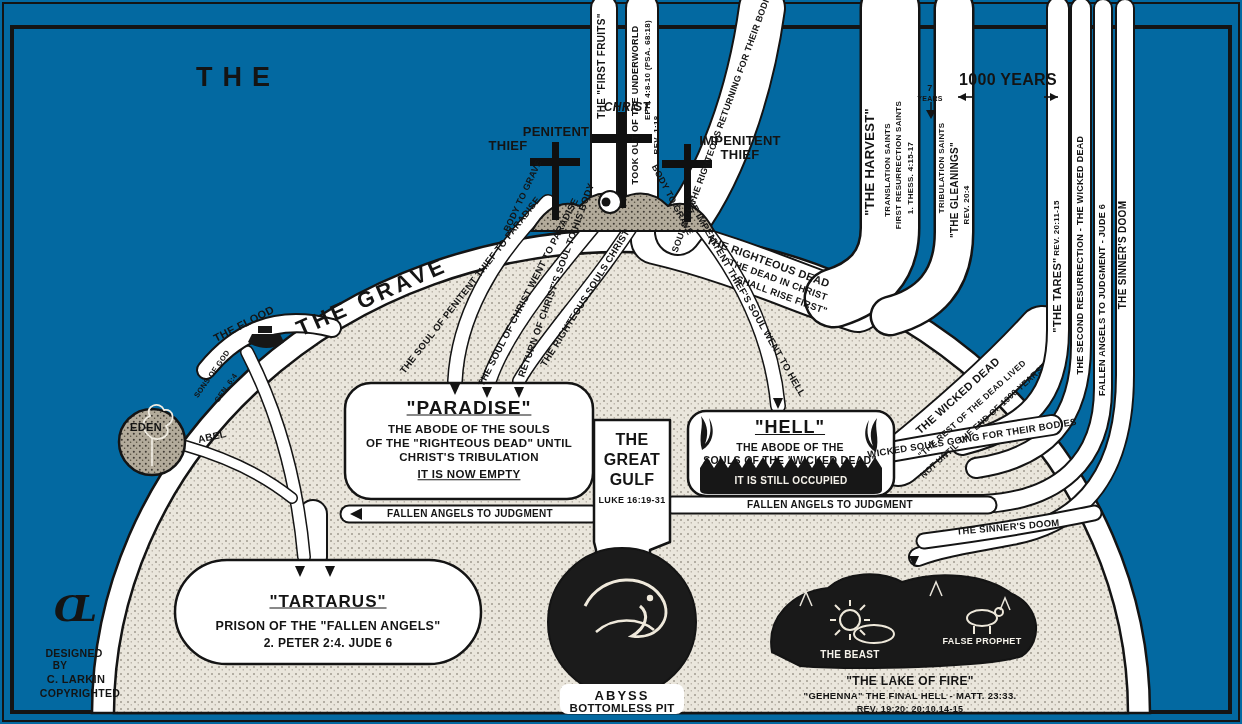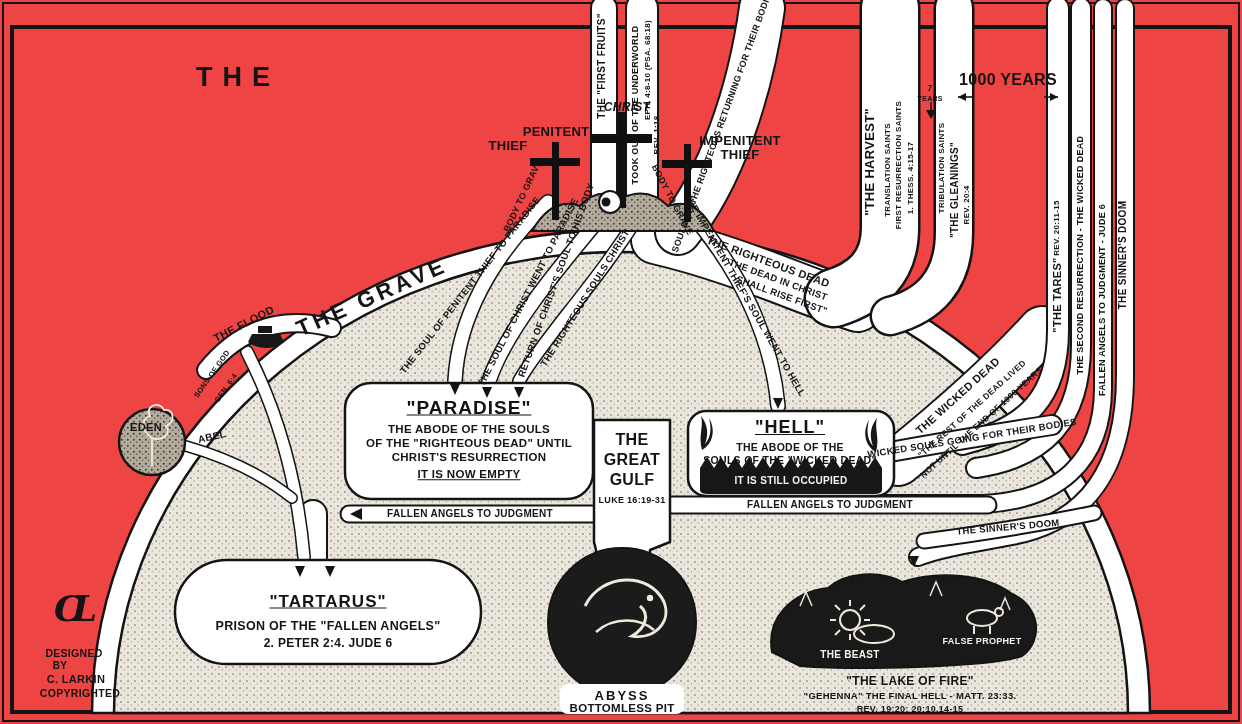--- a/index.html
+++ b/index.html
@@ -1,16 +1,16 @@
 <!DOCTYPE html>
 <html><head>
 <meta charset="utf-8">
 <style>
   html,body{margin:0;padding:0;background:#888;}
-  #stage{position:relative;width:1242px;height:724px;background:#ef4444;overflow:hidden;
+  #stage{position:relative;width:1242px;height:724px;background:#0369a1;overflow:hidden;
          font-family:"Liberation Sans",sans-serif;}
   #art{position:absolute;left:0;top:0;}
   .lbl{position:absolute;font-weight:bold;color:#141414;white-space:nowrap;
        transform:translate(-50%,-50%);line-height:1;letter-spacing:.3px;}
   .u{text-decoration:underline;}
   .wt{color:#f5f2ea;}
   .mono{font-family:"DejaVu Serif",serif;font-style:italic;font-weight:bold;letter-spacing:-11px;}
 </style>
 </head>
 <body>
@@ -220,21 +220,21 @@
 <div class="lbl" style="left:983px;top:421px;font-size:8.5px;transform:translate(-50%,-50%) rotate(-42deg);">NOT UNTIL THE END OF 1000 YEARS"</div>
 <div class="lbl" style="left:972px;top:438px;font-size:9.5px;transform:translate(-50%,-50%) rotate(-9deg);">WICKED SOULS GOING FOR THEIR BODIES</div>
 
 <div class="lbl" style="left:470px;top:514px;font-size:10px;">FALLEN ANGELS TO JUDGMENT</div>
 <div class="lbl" style="left:830px;top:505px;font-size:10px;">FALLEN ANGELS TO JUDGMENT</div>
 <div class="lbl" style="left:1008px;top:527px;font-size:9.5px;transform:translate(-50%,-50%) rotate(-5deg);">THE SINNER'S DOOM</div>
 
 <div class="lbl u" style="left:469px;top:407px;font-size:19px;letter-spacing:1px;">"PARADISE"</div>
 <div class="lbl" style="left:469px;top:430px;font-size:11.5px;">THE ABODE OF THE SOULS</div>
 <div class="lbl" style="left:469px;top:444px;font-size:11.5px;">OF THE "RIGHTEOUS DEAD" UNTIL</div>
-<div class="lbl" style="left:469px;top:458px;font-size:11.5px;">CHRIST'S RESURRECTION</div>
+<div class="lbl" style="left:469px;top:458px;font-size:11.5px;">CHRIST'S TRIBULATION</div>
 <div class="lbl u" style="left:469px;top:475px;font-size:11.5px;">IT IS NOW EMPTY</div>
 
 <div class="lbl" style="left:632px;top:440px;font-size:16px;">THE</div>
 <div class="lbl" style="left:632px;top:460px;font-size:16px;">GREAT</div>
 <div class="lbl" style="left:632px;top:480px;font-size:16px;">GULF</div>
 <div class="lbl" style="left:632px;top:500px;font-size:9px;">LUKE 16:19-31</div>
 
 <div class="lbl u" style="left:790px;top:427px;font-size:18px;letter-spacing:1px;">"HELL"</div>
 <div class="lbl" style="left:790px;top:447px;font-size:10.5px;">THE ABODE OF THE</div>
 <div class="lbl" style="left:790px;top:460px;font-size:10.5px;">SOULS OF THE "WICKED DEAD"</div>

